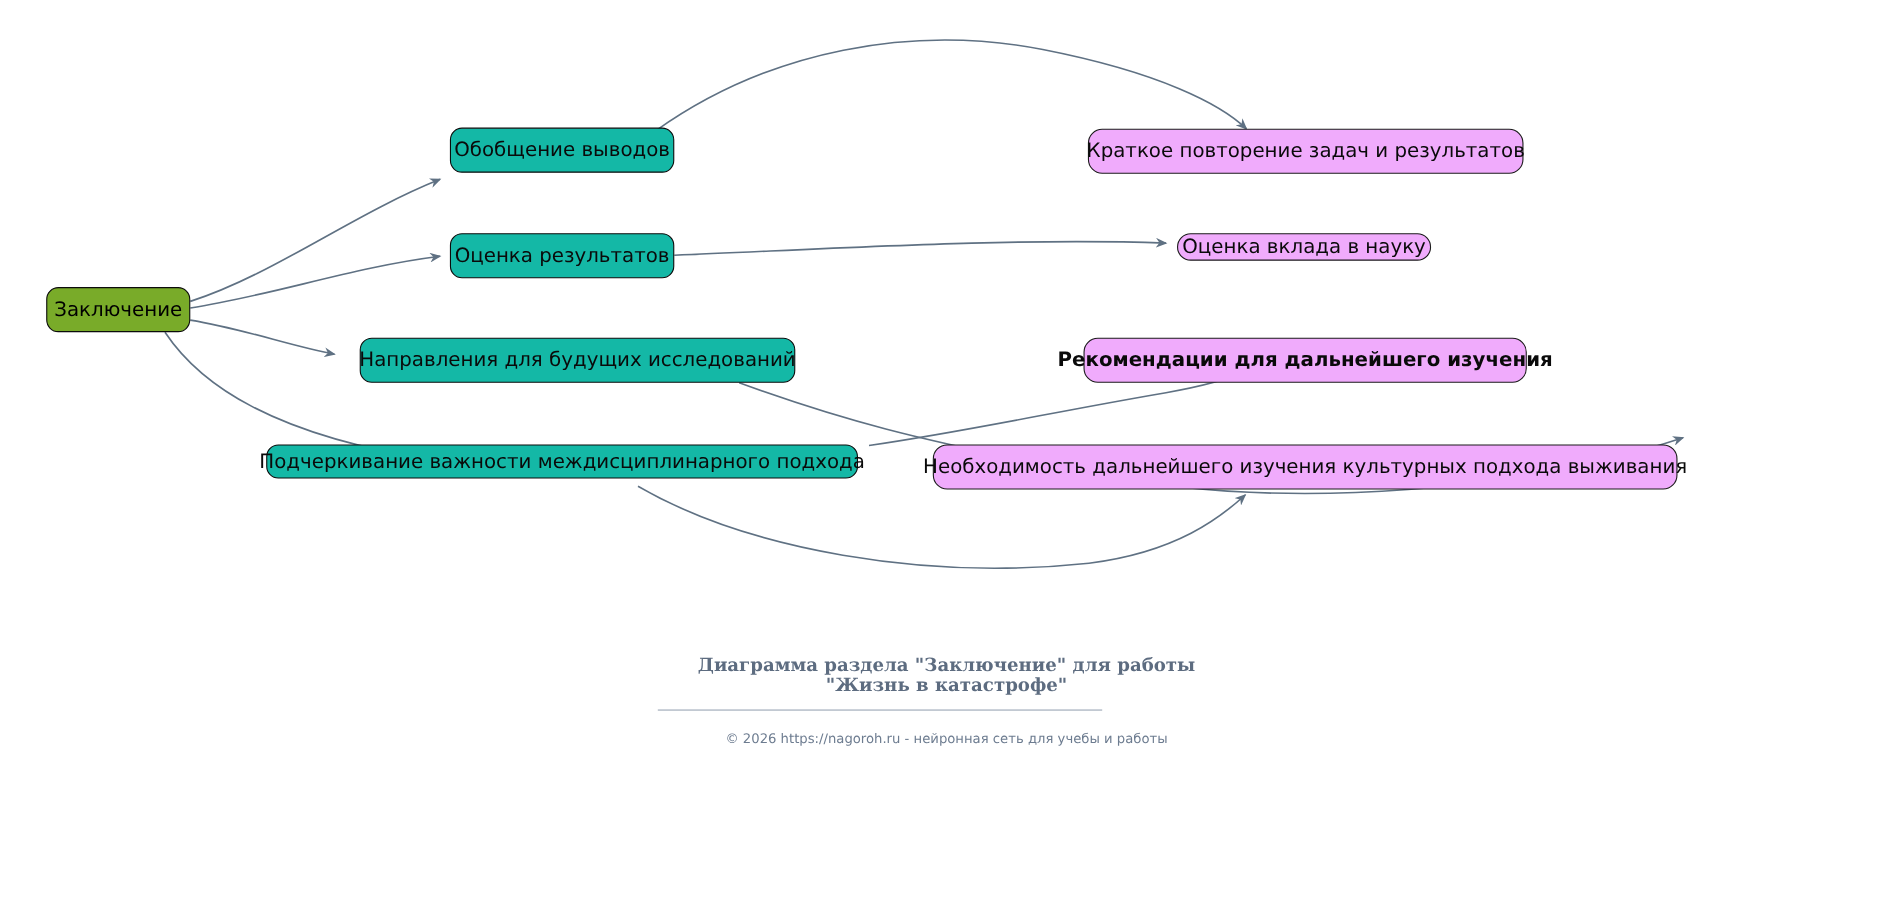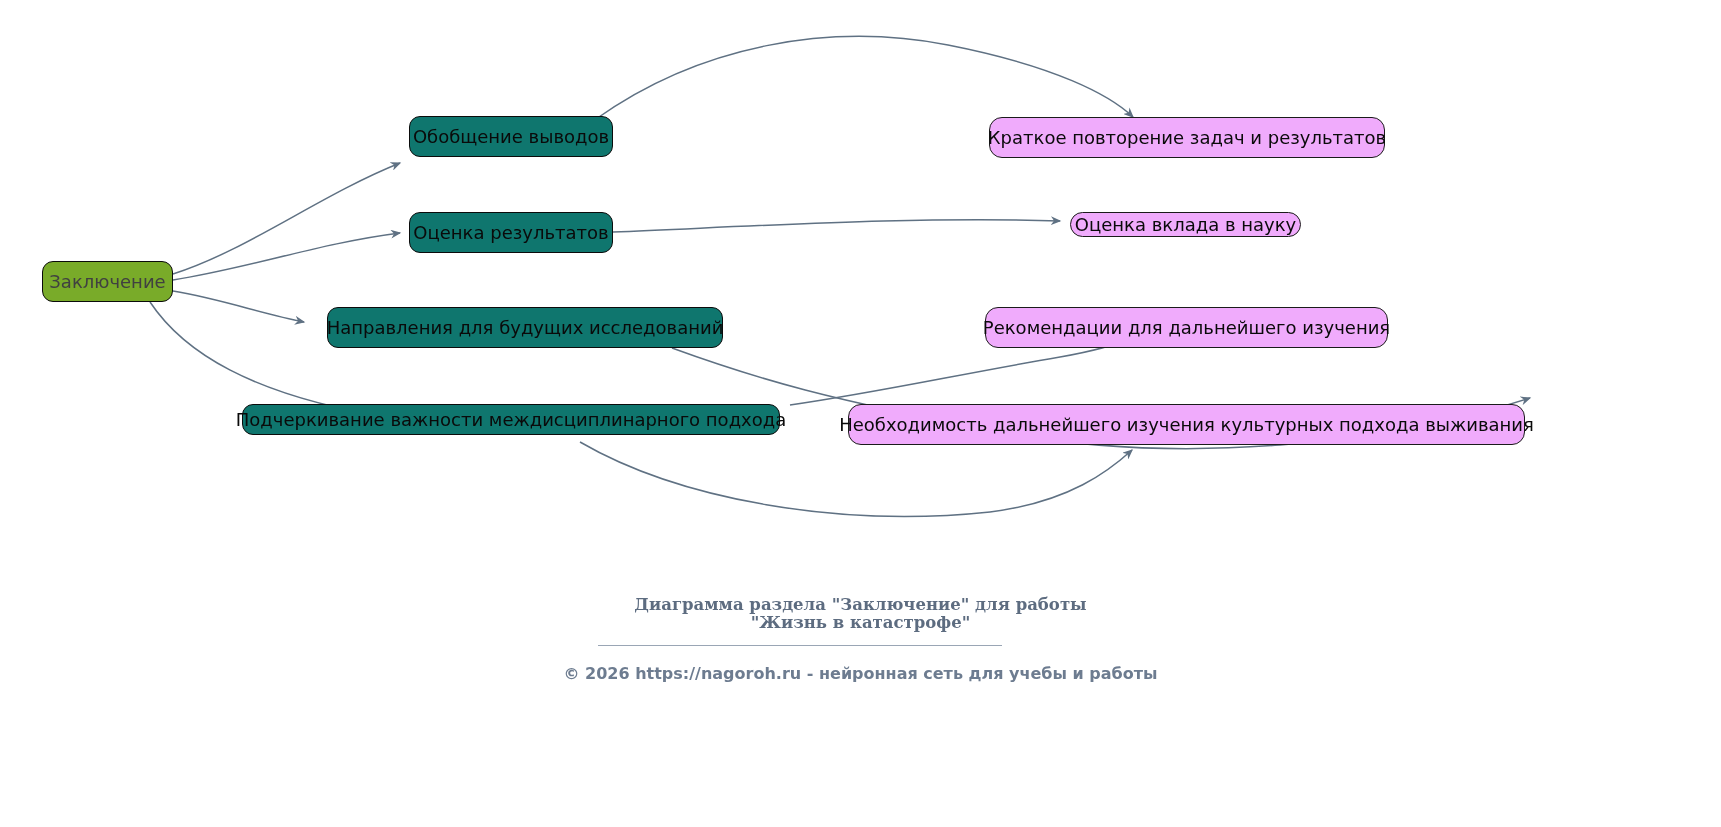--- a/index.html
+++ b/index.html
@@ -36,25 +36,25 @@
     align-items: center;
     justify-content: center;
     text-align: center;
     white-space: nowrap;
     border-radius: 11px;
     line-height: 1;
   }
   .node-root {
     background: #79ab29;
     border: 1.6px solid #0b0b0b;
-    color: #404040;
+    color: #000000;
     font-size: 18px;
   }
   .node-branch {
-    background: #0f766e;
+    background: #14b8a6;
     border: 1.6px solid #0b0b0b;
     color: #0a0a0a;
     font-size: 18px;
   }
   .node-leaf {
     background: #f0abfc;
     border: 1.5px solid #1b1b1b;
     color: #0a0a0a;
     font-size: 18px;
     border-radius: 13px;
@@ -80,22 +80,21 @@
     height: 1px;
     background: #9aa6b5;
   }
   #copyright {
     position: absolute;
     left: 0;
     width: 1721px;
     text-align: center;
     color: #6d7c90;
     font-family: "DejaVu Sans", sans-serif;
-    font-size: 16px;
-    font-weight: bold;
+    font-size: 12px;
   }
 </style>
 </head>
 <body>
 
 <div id="stage">
 
   <svg id="edges" viewBox="0 0 1721 827" width="1721" height="827" xmlns="http://www.w3.org/2000/svg">
     <defs>
       <marker id="arrowhead" markerWidth="11" markerHeight="9" refX="9.2" refY="4.5" orient="auto" markerUnits="userSpaceOnUse">
@@ -131,21 +130,21 @@
   <div class="node node-branch" style="left: 242px; top: 404px; width: 538px; height: 31px;">
     <span class="node-label">Подчеркивание важности междисциплинарного подхода</span>
   </div>
 
   <div class="node node-leaf" style="left: 989px; top: 117px; width: 396px; height: 41px;">
     <span class="node-label">Краткое повторение задач и результатов</span>
   </div>
   <div class="node node-leaf" style="left: 1070px; top: 212px; width: 231px; height: 25px;">
     <span class="node-label">Оценка вклада в науку</span>
   </div>
-  <div class="node node-leaf" style="left: 985px; top: 307px; width: 403px; height: 41px;">
+  <div class="node node-leaf" style="left: 985px; top: 307px; width: 403px; height: 41px; font-weight: bold;">
     <span class="node-label">Рекомендации для дальнейшего изучения</span>
   </div>
   <div class="node node-leaf" style="left: 848px; top: 404px; width: 677px; height: 41px;">
     <span class="node-label">Необходимость дальнейшего изучения культурных подхода выживания</span>
   </div>
 
   <div id="caption" style="top:596px;">
     <span class="cap-line">Диаграмма раздела "Заключение" для работы</span>
     <span class="cap-line">"Жизнь в катастрофе"</span>
   </div>

